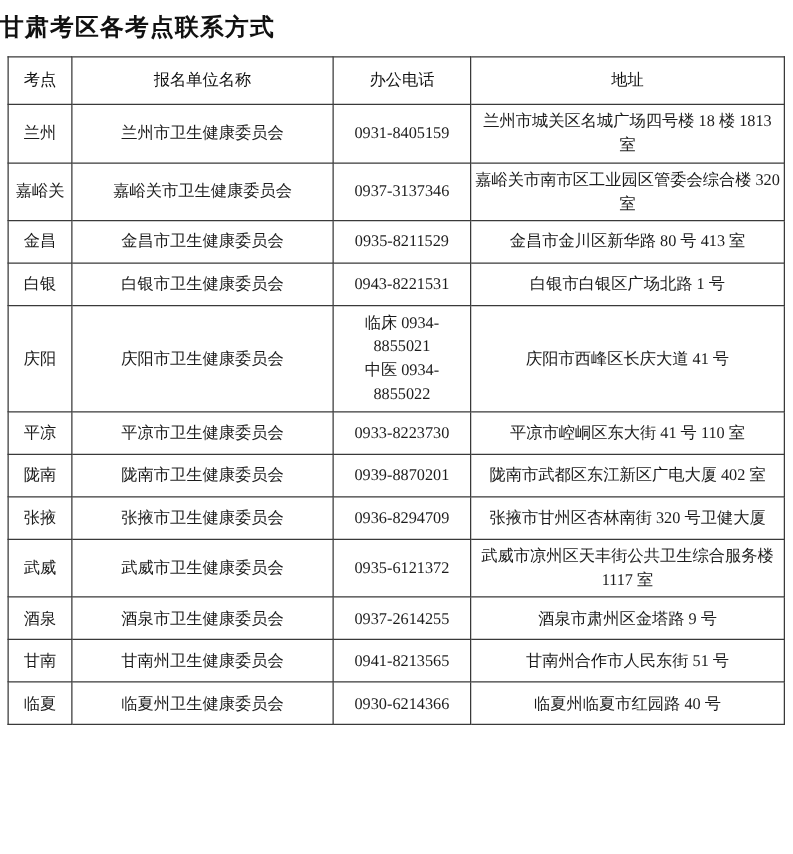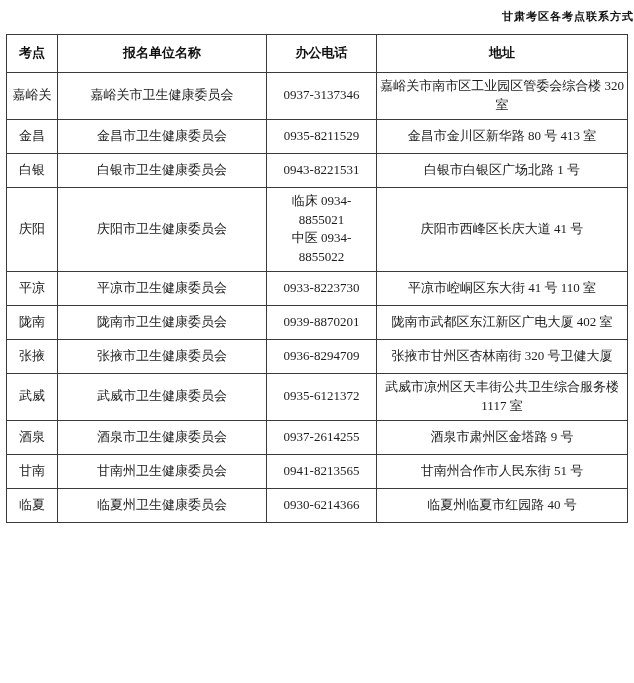--- a/index.html
+++ b/index.html
@@ -13,22 +13,22 @@
     -webkit-font-smoothing: antialiased;
   }
   .page {
     width: 634px;
     height: 683px;
     box-sizing: border-box;
     padding-top: 7px;
     overflow: hidden;
   }
   .doc-title {
-    text-align: right;
-    font-size: 11px;
+    text-align: left;
+    font-size: 19px;
     font-weight: bold;
     letter-spacing: 1px;
     margin: 2px 0 10px 0;
     color: #111111;
   }
   table.contact-table {
     width: 621px;
     margin: 0 auto;
     border-collapse: collapse;
     table-layout: fixed;
@@ -38,21 +38,21 @@
     border: 1px solid #3a3a3a;
     text-align: center;
     vertical-align: middle;
     font-size: 13px;
     line-height: 1.45;
     padding: 4px 3px;
     box-sizing: border-box;
     word-break: break-word;
   }
   table.contact-table th {
-    font-weight: bold;
+    font-weight: normal;
     height: 38px;
     color: #111111;
   }
   table.contact-table td {
     height: 34px;
   }
   col.c-site { width: 51px; }
   col.c-org  { width: 209px; }
   col.c-phone{ width: 110px; }
   col.c-addr { width: 251px; }
@@ -74,20 +74,26 @@
     </colgroup>
     <thead>
       <tr>
         <th>考点</th>
         <th>报名单位名称</th>
         <th>办公电话</th>
         <th>地址</th>
       </tr>
     </thead>
     <tbody>
+    <tr>
+      <td>兰州</td>
+      <td>兰州市卫生健康委员会</td>
+      <td class="phone-cell">0931-8405159</td>
+      <td>兰州市城关区名城广场四号楼 18 楼 1813 室</td>
+    </tr>
 
 
     <tr>
       <td>嘉峪关</td>
       <td>嘉峪关市卫生健康委员会</td>
       <td class="phone-cell">0937-3137346</td>
       <td>嘉峪关市南市区工业园区管委会综合楼 320 室</td>
     </tr>
 
 

